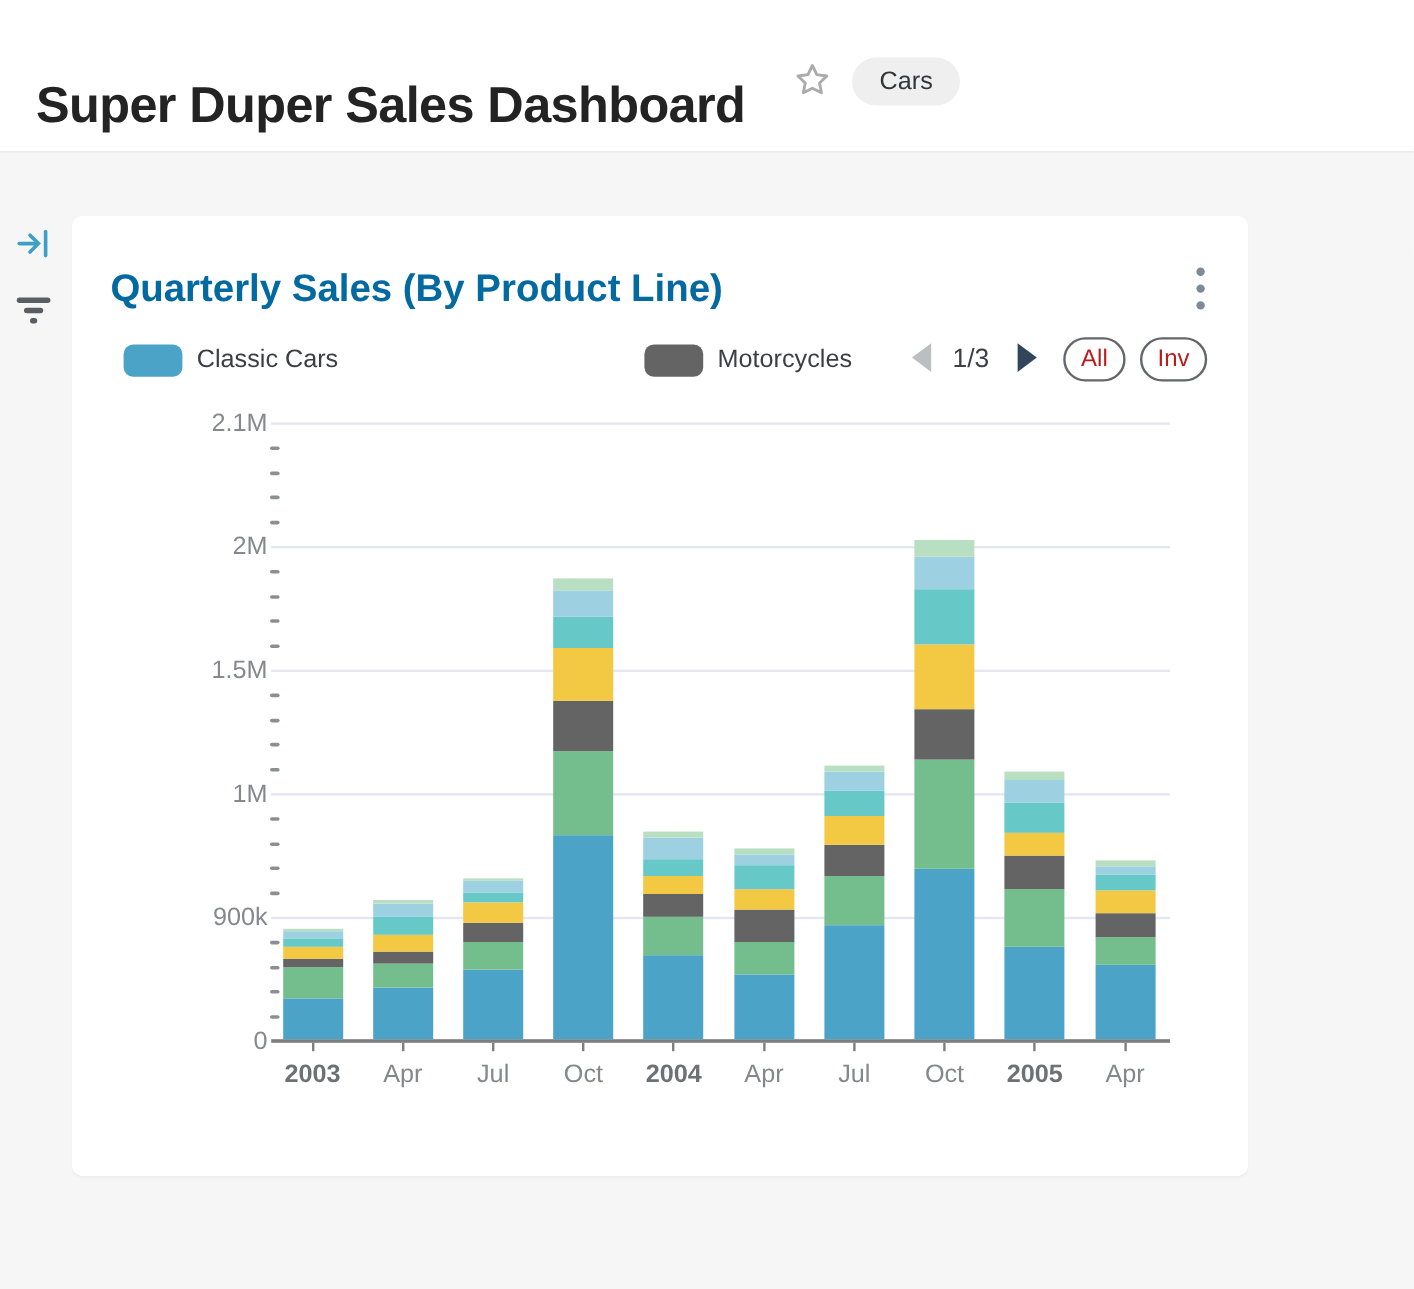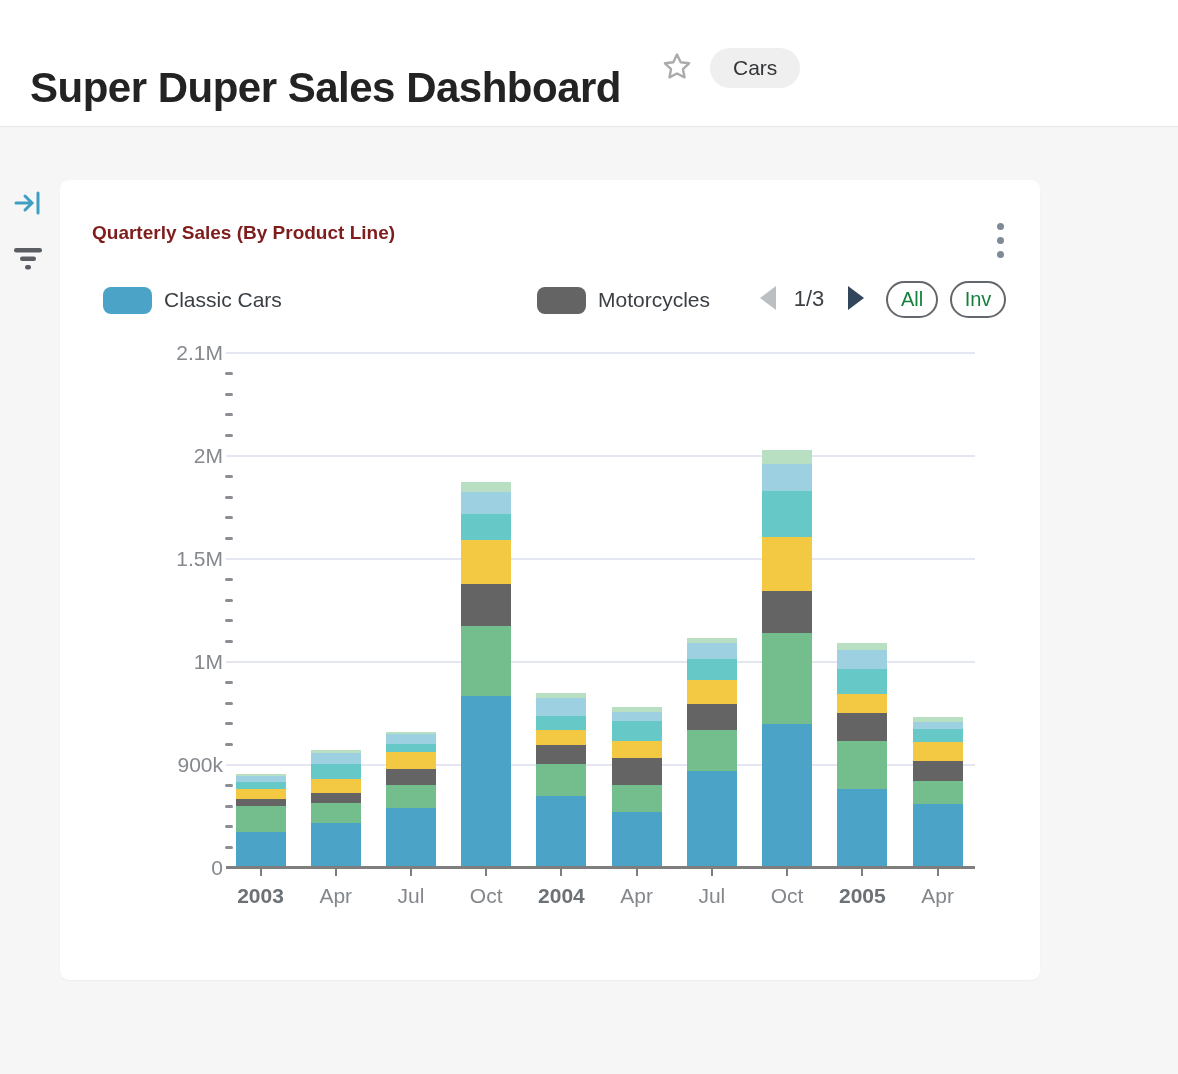--- a/index.html
+++ b/index.html
@@ -33,39 +33,39 @@
   .side-btn.collapse { left:12px; top:188px; }
   .side-btn.filter { left:12px; top:242px; }
   
   .card {
     position:absolute; left:60px; top:180px; width:980px; height:800px;
     background:#FFFFFF; border-radius:9px;
     box-shadow:0 1px 2px rgba(0,0,0,0.04);
   }
   .chart-title {
     position:absolute; left:32px; top:42px;
-    font-size:19px; font-weight:700; color:#7f1d1d;
+    font-size:32px; font-weight:700; color:#0369a1;
   }
   .kebab {
     position:absolute; left:928px; top:38px; width:24px; height:44px;
     background:none; border:none; cursor:pointer;
     display:flex; flex-direction:column; align-items:center; justify-content:center; gap:7px;
   }
   .kebab i { width:7px; height:7px; border-radius:50%; background:#7E8A97; display:block; }
   
   .legend-item { position:absolute; top:106px; height:28px; display:flex; align-items:center; cursor:pointer; background:none; border:none; }
   .legend-chip { width:49px; height:27px; border-radius:8px; flex:0 0 auto; }
   .legend-label { margin-left:12px; font-size:21px; color:#3A3F44; white-space:nowrap; }
   .li-0 { left:43px; } .li-1 { left:258px; } .li-2 { left:477px; }
   .pager-prev, .pager-next { position:absolute; top:105px; width:24px; height:28px; background:none; border:none; cursor:pointer; }
   .pager-prev { left:696px; } .pager-next { left:784px; }
   .pager-label { position:absolute; left:726px; top:106px; width:46px; text-align:center; font-size:22px; color:#3B4045; }
   .pill-btn {
     position:absolute; top:101px; height:37px; border-radius:19px;
-    background:#FFFFFF; border:2px solid #63676B; color:#15803d;
+    background:#FFFFFF; border:2px solid #63676B; color:#b91c1c;
     font-size:20px; font-family:inherit; display:flex; align-items:center; justify-content:center;
     cursor:pointer; padding:0 10px;
   }
   .pill-all { left:826px; min-width:52px; }
   .pill-inv { left:890px; min-width:56px; }
   
   .chart { position:absolute; left:0; top:0; width:980px; height:800px; }
   .gridline { position:absolute; height:2px; background:#E4E7F1; }
   .baseline { position:absolute; height:3px; background:#7E7E7E; }
   .y-tick-label { position:absolute; width:70px; text-align:right; font-size:21px; color:#85898E; }

